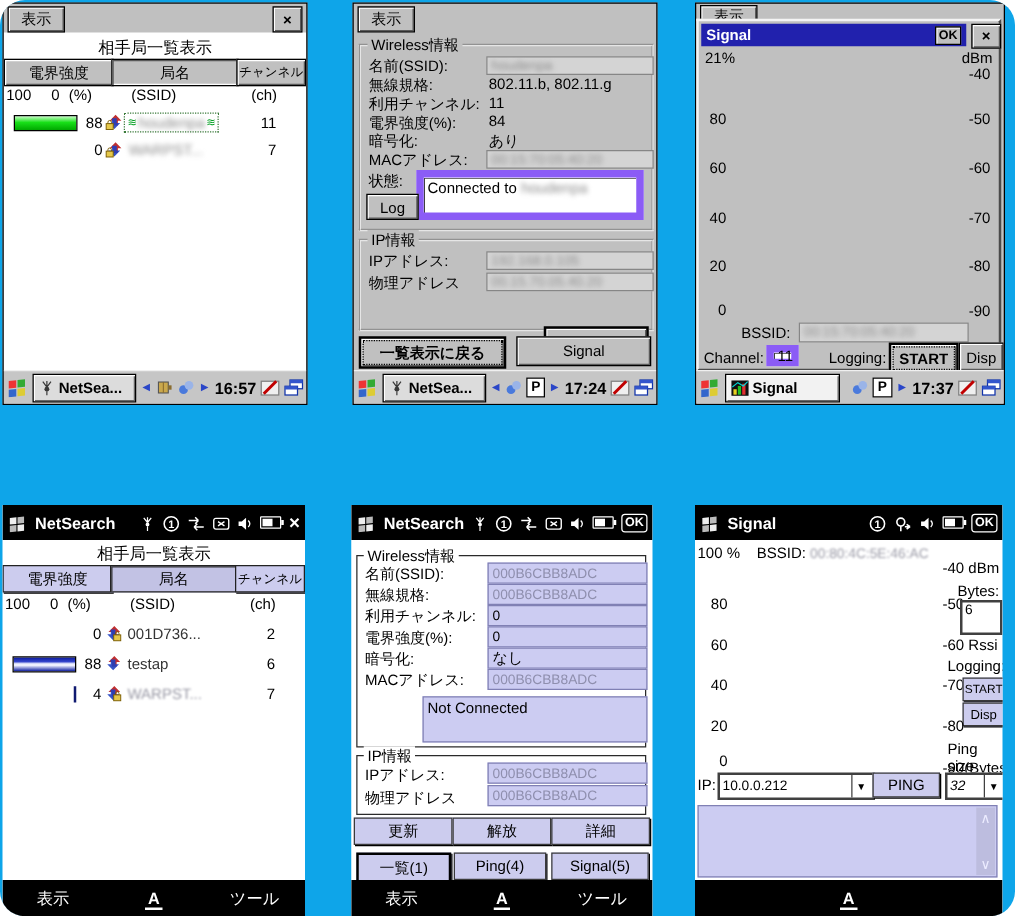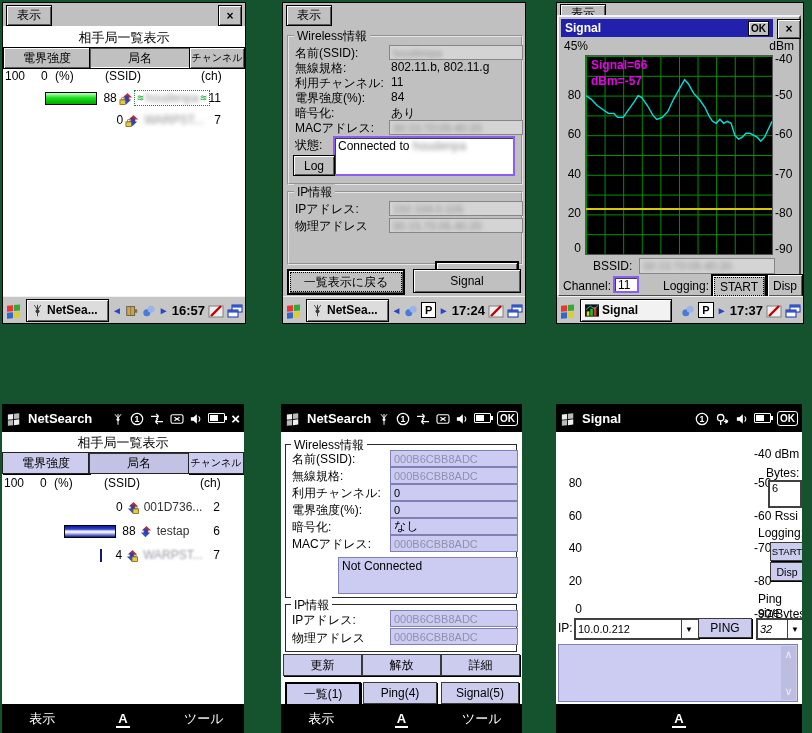--- a/index.html
+++ b/index.html
@@ -1,40 +1,40 @@
 <!DOCTYPE html>
 <html><head>
 <meta charset="utf-8">
 <style>
   html,body{margin:0;padding:0;background:#fff;}
-  .page{position:relative;width:812px;height:733px;background:#14532d;overflow:hidden;
-        font-family:"Liberation Sans","DejaVu Sans",sans-serif;color:#000;}
+  .page{position:relative;width:812px;height:733px;background:#0ea5e9;overflow:hidden;
+        font-family:"Liberation Sans","DejaVu Sans",sans-serif;color:#000;border-radius:20px;}
   .abs{position:absolute;}
   .panel{position:absolute;overflow:hidden;}
   
   .ce{background:#c0c0c0;border:1px solid #000;}
   .w95btn{position:absolute;background:#c0c0c0;border:1px solid #000;
           box-shadow:inset 1px 1px 0 #fff,inset -1px -1px 0 #5a5a5a;
           display:flex;align-items:center;justify-content:center;font-size:12px;cursor:default;}
   .w95btn.thick{border:2px solid #000;}
-  .focusdots{outline:1px dotted #000;outline-offset:-4px;}
-  .sunk{position:absolute;background:#fff;border:2px solid #8b5cf6;box-shadow:inset 1px 1px 0 #404040;}
+  .focusdots{outline:1px dotted #000;outline-offset:-4px;font-weight:bold;}
+  .sunk{position:absolute;background:#fff;border:6px solid #8b5cf6;box-shadow:inset 1px 1px 0 #404040;}
   .flatf{position:absolute;background:#d4d4d4;border:1px solid #868686;font-size:11px;
          display:flex;align-items:center;padding:0 3px;overflow:hidden;white-space:nowrap;}
   .grp{position:absolute;border:2px groove #e6e6e6;}
   .grpleg{position:absolute;top:-9px;left:5px;background:#c0c0c0;padding:0 3px;font-size:12px;}
   .lbl{position:absolute;font-size:12px;white-space:nowrap;}
   .redact{filter:blur(2px);color:#8e8e8e;}
   .redact2{filter:blur(1px);color:#9a9aa6;}
   .muted{color:#8f8fae;}
   
   .hdrbtn{position:absolute;top:0;height:20px;display:flex;align-items:center;justify-content:center;
           font-size:12px;background:#c0c0c0;border:1px solid #000;
           box-shadow:inset 1px 1px 0 #fff,inset -1px -1px 0 #5a5a5a;}
-  .lrow{position:absolute;left:0;width:100%;height:22px;display:flex;align-items:center;justify-content:center;}
+  .lrow{position:absolute;left:0;width:100%;height:22px;display:flex;align-items:center;}
   .barzone{position:relative;width:56px;height:13px;margin-left:3px;}
   .bar{position:absolute;right:0;top:0;height:11px;border:1px solid #000;}
   .bar.green{background:linear-gradient(#c8ffc8,#18e018 45%,#00a800);}
   .bar.navy{background:linear-gradient(#0a1a9e 0%,#3344cc 30%,#eef0ff 46%,#eef0ff 58%,#0a1a9e 100%);}
   .rstr{width:20px;text-align:right;font-size:12px;}
   .rch{position:absolute;right:24px;font-size:12px;}
   .chev{color:#00a020;font-size:9px;font-style:normal;margin:0 1px;}
   .selbox{display:flex;align-items:center;border:1px dotted #3a7a3a;padding:0 1px;}
   
   .graph{position:absolute;background:#000;border:1px solid #555;}
@@ -279,40 +279,31 @@
         <span>表示</span>
       </div>
     <div class="abs" style="left:0;top:12px;width:244px;height:282px;background:#c0c0c0;border:2px solid;border-color:#f4f4f4 #4a4a4a #4a4a4a #f4f4f4;box-sizing:border-box;">
       <div class="abs" style="left:2px;top:2px;width:212px;height:18px;background:#2121ad;color:#fff;display:flex;align-items:center;padding:0 4px;box-sizing:border-box;">
         <span style="font-weight:bold;font-size:12px;">Signal</span>
         <span style="margin-left:auto;background:#c0c0c0;color:#000;border:1px solid #000;box-shadow:inset 1px 1px 0 #fff;font-size:10px;font-weight:bold;padding:0 2px;line-height:13px;">OK</span>
       </div>
       <div class="w95btn" style="left:218px;top:2px;width:22px;height:18px;font-weight:bold;">
           <span>×</span>
         </div>
-      <span class="lbl" style="left:5px;top:22px;">45%</span>
+      <span class="lbl" style="left:5px;top:22px;">21%</span>
       <span class="lbl" style="right:5px;top:22px;position:absolute;">dBm</span>
 
       <div class="abs" style="left:0;top:38px;width:24px;height:198px;">
         <span class="tick" style="right:2px;bottom:calc(80% - 7px);">80</span>
         <span class="tick" style="right:2px;bottom:calc(60% - 7px);">60</span>
         <span class="tick" style="right:2px;bottom:calc(40% - 7px);">40</span>
         <span class="tick" style="right:2px;bottom:calc(20% - 7px);">20</span>
         <span class="tick" style="right:2px;bottom:-2px;">0</span>
       </div>
 
-      <div class="graph" style="left:26px;top:38px;width:186px;height:198px;">
-        <div class="grid"></div>
-        <div class="thresh" style="bottom: 22%;"></div>
-        <svg viewBox="0 0 100 100" preserveAspectRatio="none">
-            <polyline class="gline" points="0,20 3,22 6,25 9,27 12,29 15,29 17,31 20,31 23,27 26,23 28,20 30,21 33,25 36,30 38,32 41,31 44,28 47,22 50,17 53,12 55,14 58,19 61,22 64,26 66,30 68,33 70,34 72,32 74,34 76,33 78,34 80,40 82,42 84,41 86,39 88,39 90,40 92,41 94,43 96,41 98,37 100,33"></polyline>
-          </svg>
-        <div class="annot">Signal=66
-dBm=-57</div>
-      </div>
 
       <div class="abs" style="left:214px;top:38px;width:30px;height:198px;">
         <span class="tick" style="left:2px;top:-3px;">-40</span>
         <span class="tick" style="left:2px;top:calc(20% - 7px);">-50</span>
         <span class="tick" style="left:2px;top:calc(40% - 7px);">-60</span>
         <span class="tick" style="left:2px;top:calc(60% - 7px);">-70</span>
         <span class="tick" style="left:2px;top:calc(80% - 7px);">-80</span>
         <span class="tick" style="left:2px;bottom:-3px;">-90</span>
       </div>
       <span class="lbl" style="left:34px;top:242px;">BSSID:</span>
@@ -600,20 +591,25 @@
               <path d="M1 5 h3 l4 -3.5 v11 L4 9 H1 Z" fill="#fff"></path>
               <path d="M10 4 q3 3 0 6" stroke="#fff" fill="none" stroke-width="1.2"></path>
             </svg></span>
         <span class="batt">
             <i></i>
             <b></b>
           </span>
         <span class="okbadge">OK</span>
       </span>
     </div>
+    <div class="abs" style="left:2px;top:31px;font-size:12px;">
+      <span>100 %</span>
+      <span style="margin-left:10px;">BSSID:</span>
+      <span class="redact2" style="font-size:11px;">00:80:4C:5E:46:AC</span>
+    </div>
 
     <div class="abs" style="left:0;top:46px;width:30px;height:164px;">
       <span class="tick" style="right:4px;bottom:calc(80% - 7px);">80</span>
       <span class="tick" style="right:4px;bottom:calc(60% - 7px);">60</span>
       <span class="tick" style="right:4px;bottom:calc(40% - 7px);">40</span>
       <span class="tick" style="right:4px;bottom:calc(20% - 7px);">20</span>
       <span class="tick" style="right:4px;bottom:-2px;">0</span>
     </div>
 
 

